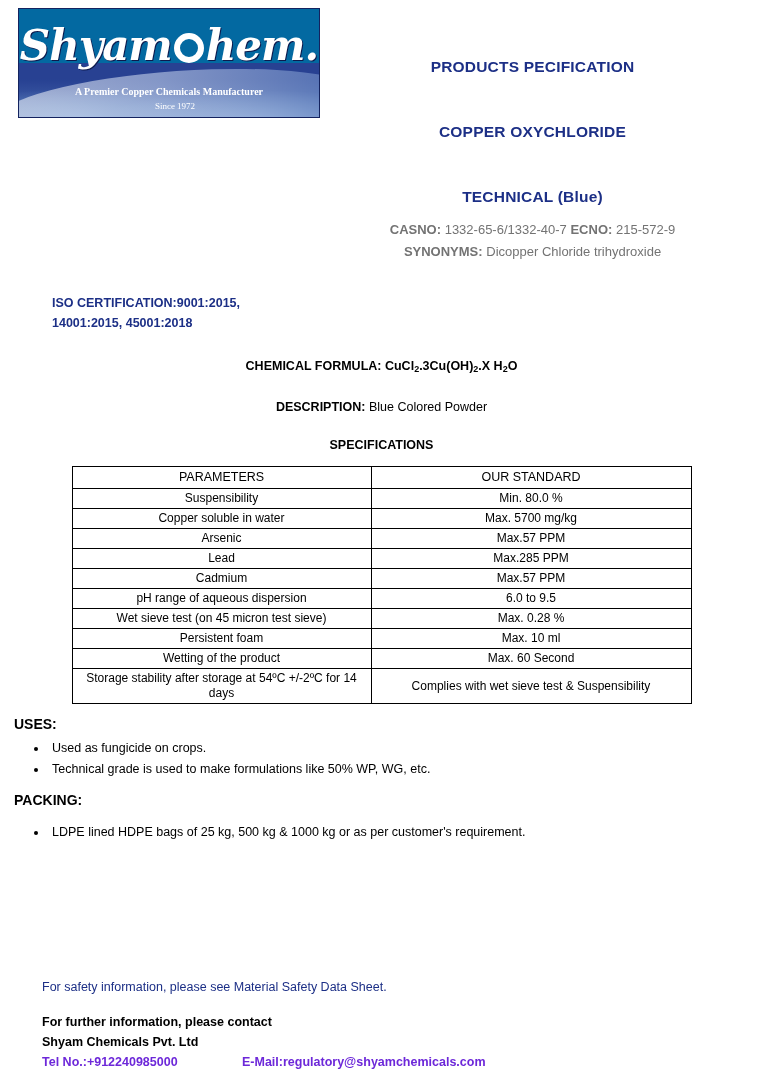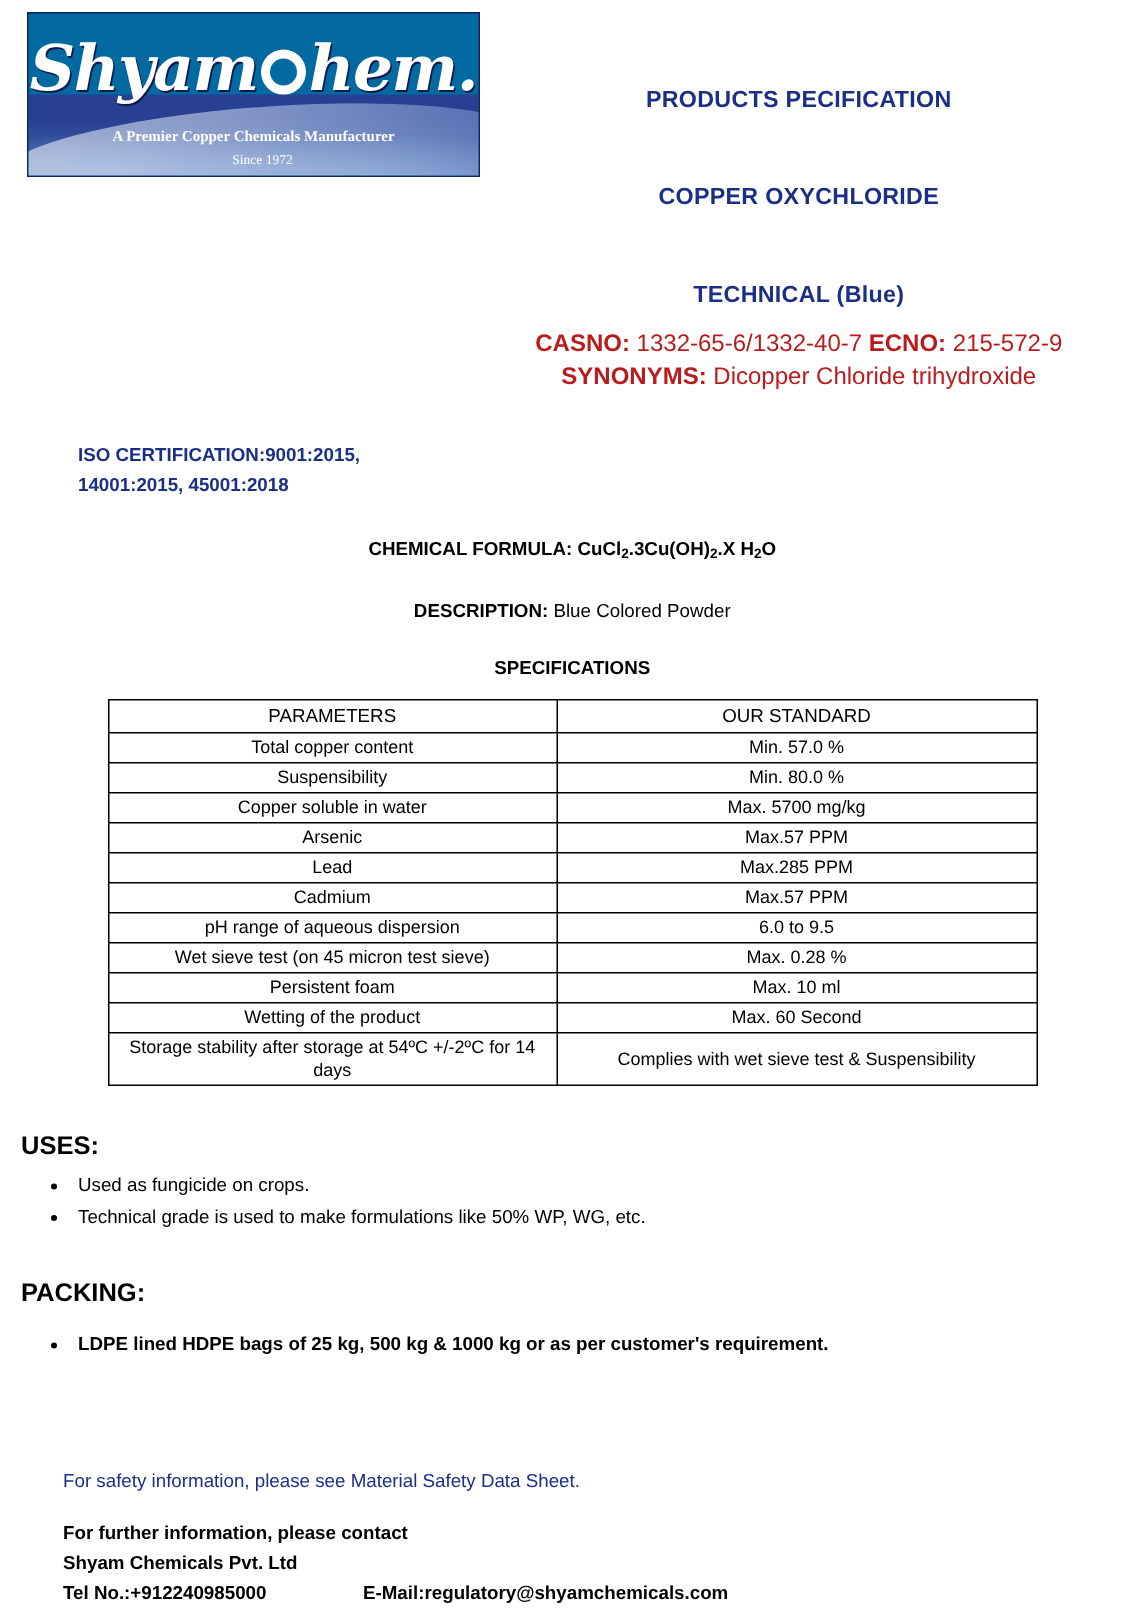--- a/index.html
+++ b/index.html
@@ -102,22 +102,22 @@
   }
   .title-line {
     color: #1c2f86;
     font-weight: bold;
     font-size: 15.5px;
     line-height: 25px;
     letter-spacing: .2px;
     margin-top: 40px;
   }
   .casno-line, .synonyms-line {
-    color: #b91c1c;
-    font-size: 16px;
+    color: #737373;
+    font-size: 13px;
     line-height: 22px;
   }
   .casno-line b, .synonyms-line b { font-weight: bold; }
   .casno-line .val, .synonyms-line .val { font-weight: normal; }
 
   
   .iso {
     color: #1c2f86;
     font-weight: bold;
     font-size: 12.5px;
@@ -154,31 +154,31 @@
     padding: 2px 4px;
     line-height: 15px;
     font-weight: normal;
   }
   table.spec th { font-weight: normal; font-size: 12.5px; padding: 3px 4px; }
   table.spec .c1 { width: 290px; }
 
   
   .sec-head {
     font-weight: bold;
-    font-size: 17px;
-    margin: 30px 0 6px 14px;
+    font-size: 14px;
+    margin: 12px 0 6px 14px;
   }
   ul.doc {
     margin: 0 0 0 14px;
     padding-left: 34px;
     font-size: 12.5px;
     line-height: 21px;
   }
   ul.doc li { padding-left: 4px; }
-  ul.packing { margin-top: 14px; line-height: 20px; font-weight: bold; }
+  ul.packing { margin-top: 14px; line-height: 20px; }
 
   
   .footer {
     position: absolute;
     left: 42px;
     bottom: 8px;
     width: 690px;
   }
   .footer .safety {
     color: #1c2f86;
@@ -188,21 +188,21 @@
   .footer .further {
     color: #000000;
     font-weight: bold;
     font-size: 12.5px;
     line-height: 20px;
   }
   .footer .contact-row {
     display: flex;
     font-weight: bold;
     font-size: 12.5px;
-    color: #000000;
+    color: #6d28d9;
     line-height: 20px;
   }
   .footer .contact-row .tel { width: 200px; }
 </style>
 </head>
 <body>
 
 <div class="header">
 
   <div class="logo-box">
@@ -253,24 +253,20 @@
 
 <table class="spec">
   <thead>
     <tr>
       <th class="c1">PARAMETERS</th>
       <th>OUR STANDARD</th>
     </tr>
   </thead>
   <tbody>
     <tr>
-        <td class="c1">Total copper content</td>
-        <td>Min. 57.0 %</td>
-      </tr>
-    <tr>
         <td class="c1">Suspensibility</td>
         <td>Min. 80.0 %</td>
       </tr>
     <tr>
         <td class="c1">Copper soluble in water</td>
         <td>Max. 5700 mg/kg</td>
       </tr>
     <tr>
         <td class="c1">Arsenic</td>
         <td>Max.57 PPM</td>

